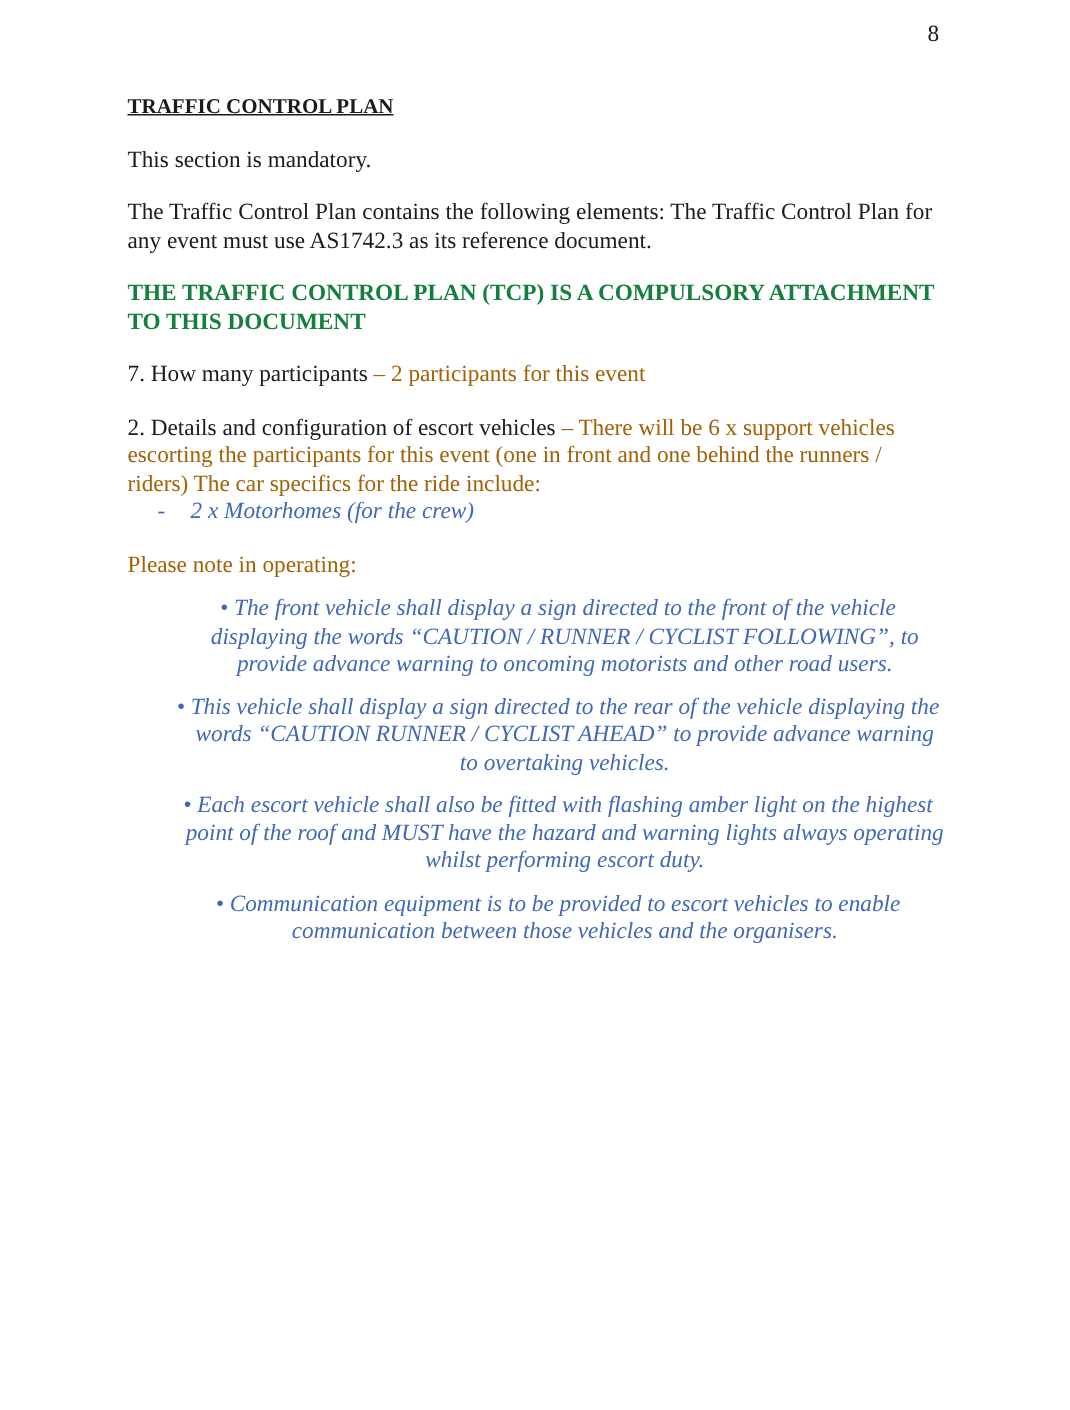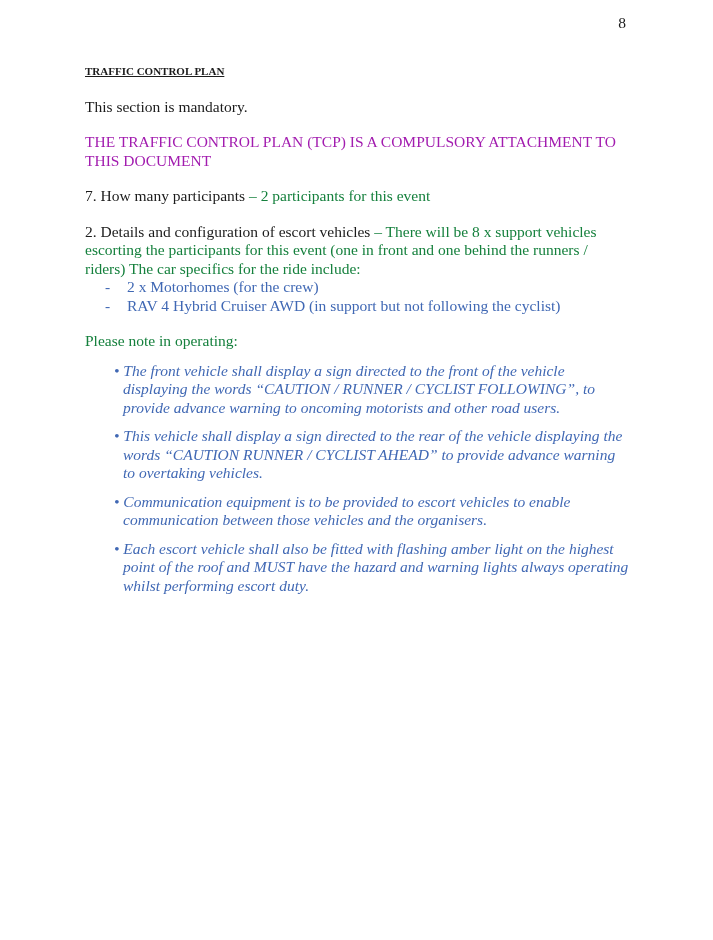--- a/index.html
+++ b/index.html
@@ -15,89 +15,91 @@
     line-height: 18.5px;
     color: #1b1b1b;
     overflow: hidden;
   }
   .page-number {
     text-align: right;
     margin: 0;
     padding-right: 4px;
   }
   .doc-title {
-    font-size: 11px;
+    font-size: 14px;
     font-weight: bold;
     text-decoration: underline;
     margin: 29px 0 0 0;
     line-height: 19px;
   }
   p { margin: 17px 0 0 0; }
   .warning-text {
-    color: #a21caf;
-    font-weight: normal;
+    color: #15803d;
+    font-weight: bold;
   }
-  .blue { color: #15803d; }
+  .blue { color: #a16207; }
   ul.vehicle-list {
     list-style: none;
     margin: 0;
     padding: 0 0 0 20px;
     color: #4068b4;
+    font-style: italic;
   }
   ul.vehicle-list li::before {
     content: "-";
     display: inline-block;
     width: 22px;
     text-indent: 0;
   }
   ul.notes-list {
     list-style: none;
     margin: 11px 0 0 0;
     padding: 0 0 0 38px;
     color: #4068b4;
     font-style: italic;
+    text-align: center;
   }
   ul.notes-list li {
     text-indent: -9px;
     margin: 0 0 10px 0;
   }
   ul.notes-list li::before { content: "\2022  "; white-space: pre; }
 </style>
 </head>
 <body>
 
 <div class="page">
 
   <p class="page-number">8</p>
 
   <h1 class="doc-title">TRAFFIC CONTROL PLAN</h1>
 
   <p>This section is mandatory.</p>
 
+  <p>The Traffic Control Plan contains the following elements: The Traffic Control Plan for any event must use AS1742.3 as its reference document.</p>
 
 
   <p class="warning-text">THE TRAFFIC CONTROL PLAN (TCP) IS A COMPULSORY ATTACHMENT TO THIS DOCUMENT</p>
 
   <p>
     <span>7. How many participants</span>
     <span class="blue">– 2 participants for this event</span>
   </p>
 
   <p>
     <span>2. Details and configuration of escort vehicles</span>
-    <span class="blue">– There will be 8 x support vehicles escorting the participants for this event (one in front and one behind the runners / riders) The car specifics for the ride include:</span>
+    <span class="blue">– There will be 6 x support vehicles escorting the participants for this event (one in front and one behind the runners / riders) The car specifics for the ride include:</span>
   </p>
 
   <ul class="vehicle-list">
     <li>2 x Motorhomes (for the crew)</li>
-    <li>RAV 4 Hybrid Cruiser AWD (in support but not following the cyclist)</li>
   </ul>
 
   <p class="blue">Please note in operating:</p>
 
   <ul class="notes-list">
     <li>The front vehicle shall display a sign directed to the front of the vehicle displaying the words “CAUTION / RUNNER / CYCLIST FOLLOWING”, to provide advance warning to oncoming motorists and other road users.</li>
     <li>This vehicle shall display a sign directed to the rear of the vehicle displaying the words “CAUTION RUNNER / CYCLIST AHEAD” to provide advance warning to overtaking vehicles.</li>
+    <li>Each escort vehicle shall also be fitted with flashing amber light on the highest point of the roof and MUST have the hazard and warning lights always operating whilst performing escort duty.</li>
     <li>Communication equipment is to be provided to escort vehicles to enable communication between those vehicles and the organisers.</li>
-    <li>Each escort vehicle shall also be fitted with flashing amber light on the highest point of the roof and MUST have the hazard and warning lights always operating whilst performing escort duty.</li>
   </ul>
 
 </div>
 
 </body></html>

